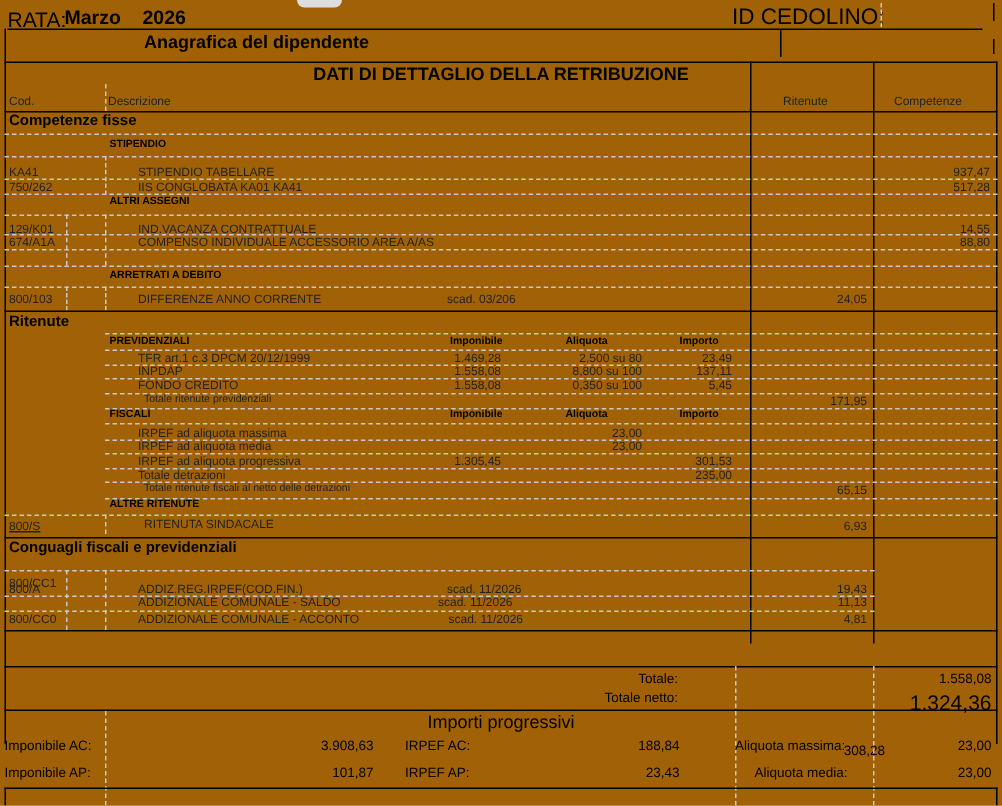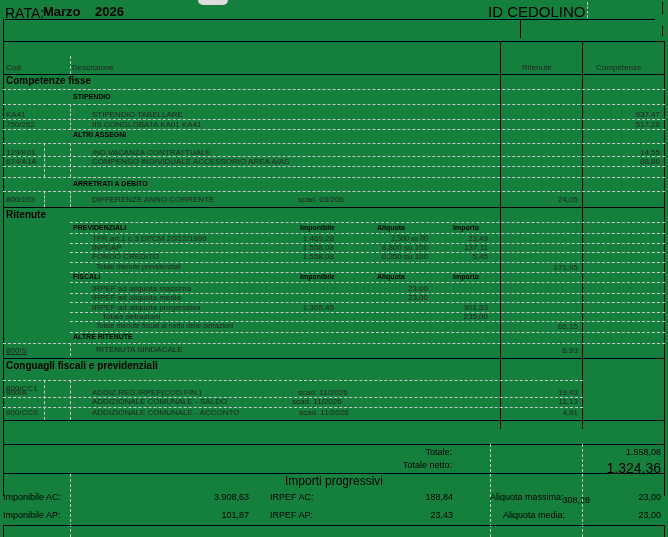--- a/index.html
+++ b/index.html
@@ -1,16 +1,16 @@
 <!DOCTYPE html>
 <html><head>
   <meta charset="utf-8">
   <style>
     body { margin: 0; padding: 0; background: #fff; font-family: "Liberation Sans", sans-serif; color: #000; }
-    .page { position: relative; width: 668px; height: 537px; overflow: hidden; background: #15803d; }
+    .page { position: relative; width: 668px; height: 537px; overflow: hidden; background: #a16207; }
     .abs { position: absolute; white-space: nowrap; }
     .hline { position: absolute; height: 0; border-top: 1px dashed #c8c8c8; }
     .hsolid { position: absolute; height: 0; border-top: 1.5px solid #000; }
     .vsolid { position: absolute; width: 0; border-left: 1.5px solid #000; }
     .vdash { position: absolute; width: 0; border-left: 1px dashed #c8c8c8; }
     .s { font-size: 8px; color: #222; }
     .b { font-weight: bold; }
     .r { text-align: right; }
     .c { text-align: center; }
   </style>
@@ -23,26 +23,28 @@
 
   <div class="abs" style="left:5px;top:5px;font-size:14px;">RATA:</div>
   <div class="abs b" style="left:43px;top:4px;font-size:13px;">Marzo</div>
   <div class="abs b" style="left:95px;top:4px;font-size:13px;">2026</div>
   <div class="abs" style="left:488px;top:3px;font-size:15px;">ID CEDOLINO:</div>
   <div class="vdash" style="left:587px;top:2px;height:16px;"></div>
   <div class="vsolid" style="left:662px;top:2px;height:12px;"></div>
 
   <div class="hsolid" style="left:5px;top:19px;width:650px;"></div>
   <div class="vsolid" style="left:3px;top:19px;height:22px;"></div>
+  <div class="abs b" style="left:96px;top:21px;font-size:12px;">Anagrafica del dipendente</div>
   <div class="vsolid" style="left:520px;top:20px;height:18px;"></div>
   <div class="vsolid" style="left:662px;top:26px;height:10px;"></div>
 
   <div class="hsolid" style="left:3px;top:41px;width:662px;"></div>
   <div class="vsolid" style="left:3px;top:41px;height:455px;"></div>
   <div class="vsolid" style="left:664px;top:41px;height:455px;"></div>
+  <div class="abs b c" style="left:3px;top:42px;width:662px;font-size:12px;">DATI DI DETTAGLIO DELLA RETRIBUZIONE</div>
 
   <div class="vsolid" style="left:500px;top:41px;height:388px;"></div>
   <div class="vsolid" style="left:582px;top:41px;height:388px;"></div>
   <div class="vdash" style="left:70px;top:56px;height:18px;"></div>
 
   <div class="abs s" style="left:6px;top:63px;">Cod.</div>
   <div class="abs s" style="left:72px;top:63px;">Descrizione</div>
   <div class="abs s" style="left:522px;top:63px;">Ritenute</div>
   <div class="abs s" style="left:596px;top:63px;">Competenze</div>
 
@@ -91,21 +93,21 @@
   <div class="abs b" style="left:6px;top:209px;font-size:10px;">Ritenute</div>
   <div class="hline" style="left:70px;top:222px;width:595px;"></div>
   <div class="abs b" style="left:73px;top:224px;font-size:7px;">PREVIDENZIALI</div>
   <div class="abs b" style="left:300px;top:224px;font-size:7px;">Imponibile</div>
   <div class="abs b" style="left:377px;top:224px;font-size:7px;">Aliquota</div>
   <div class="abs b" style="left:453px;top:224px;font-size:7px;">Importo</div>
   <div class="hline" style="left:70px;top:233px;width:595px;"></div>
 
   <div class="abs s" style="left:92px;top:234px;">TFR art.1 c.3 DPCM 20/12/1999</div>
   <div class="abs s r" style="left:280px;top:234px;width:54px;">1.469,28</div>
-  <div class="abs s r" style="left:360px;top:234px;width:68px;font-family:Liberation Serif, serif;">2,500 su 80</div>
+  <div class="abs s r" style="left:360px;top:234px;width:68px;">2,500 su 80</div>
   <div class="abs s r" style="left:440px;top:234px;width:48px;">23,49</div>
   <div class="hline" style="left:70px;top:243px;width:595px;"></div>
   <div class="abs s" style="left:92px;top:243px;">INPDAP</div>
   <div class="abs s r" style="left:280px;top:243px;width:54px;">1.558,08</div>
   <div class="abs s r" style="left:360px;top:243px;width:68px;">8,800 su 100</div>
   <div class="abs s r" style="left:440px;top:243px;width:48px;">137,11</div>
   <div class="hline" style="left:70px;top:252px;width:595px;"></div>
   <div class="abs s" style="left:92px;top:252px;">FONDO CREDITO</div>
   <div class="abs s r" style="left:280px;top:252px;width:54px;">1.558,08</div>
   <div class="abs s r" style="left:360px;top:252px;width:68px;">0,350 su 100</div>
@@ -124,21 +126,21 @@
   <div class="abs s" style="left:92px;top:284px;">IRPEF ad aliquota massima</div>
   <div class="abs s r" style="left:360px;top:284px;width:68px;">23,00</div>
   <div class="hline" style="left:70px;top:293px;width:595px;"></div>
   <div class="abs s" style="left:92px;top:293px;">IRPEF ad aliquota media</div>
   <div class="abs s r" style="left:360px;top:293px;width:68px;">23,00</div>
   <div class="hline" style="left:70px;top:302px;width:595px;"></div>
   <div class="abs s" style="left:92px;top:303px;">IRPEF ad aliquota progressiva</div>
   <div class="abs s r" style="left:280px;top:303px;width:54px;">1.305,45</div>
   <div class="abs s r" style="left:440px;top:303px;width:48px;">301,53</div>
   <div class="hline" style="left:70px;top:312px;width:595px;"></div>
-  <div class="abs s" style="left:92px;top:312px;margin-left:10px;">Totale detrazioni</div>
+  <div class="abs s" style="left:92px;top:312px;">Totale detrazioni</div>
   <div class="abs s r" style="left:440px;top:312px;width:48px;">235,00</div>
   <div class="hline" style="left:70px;top:321px;width:595px;"></div>
   <div class="abs" style="left:96px;top:322px;font-size:7px;color:#222;">Totale ritenute fiscali al netto delle detrazioni</div>
   <div class="abs s r" style="left:510px;top:322px;width:68px;">65,15</div>
   <div class="hline" style="left:70px;top:332px;width:595px;"></div>
 
   <div class="abs b" style="left:73px;top:333px;font-size:7px;">ALTRE RITENUTE</div>
   <div class="hline" style="left:3px;top:343px;width:662px;"></div>
   <div class="vdash" style="left:70px;top:343px;height:13px;"></div>
   <div class="abs s" style="left:6px;top:346px;text-decoration:underline;">800/S</div>

